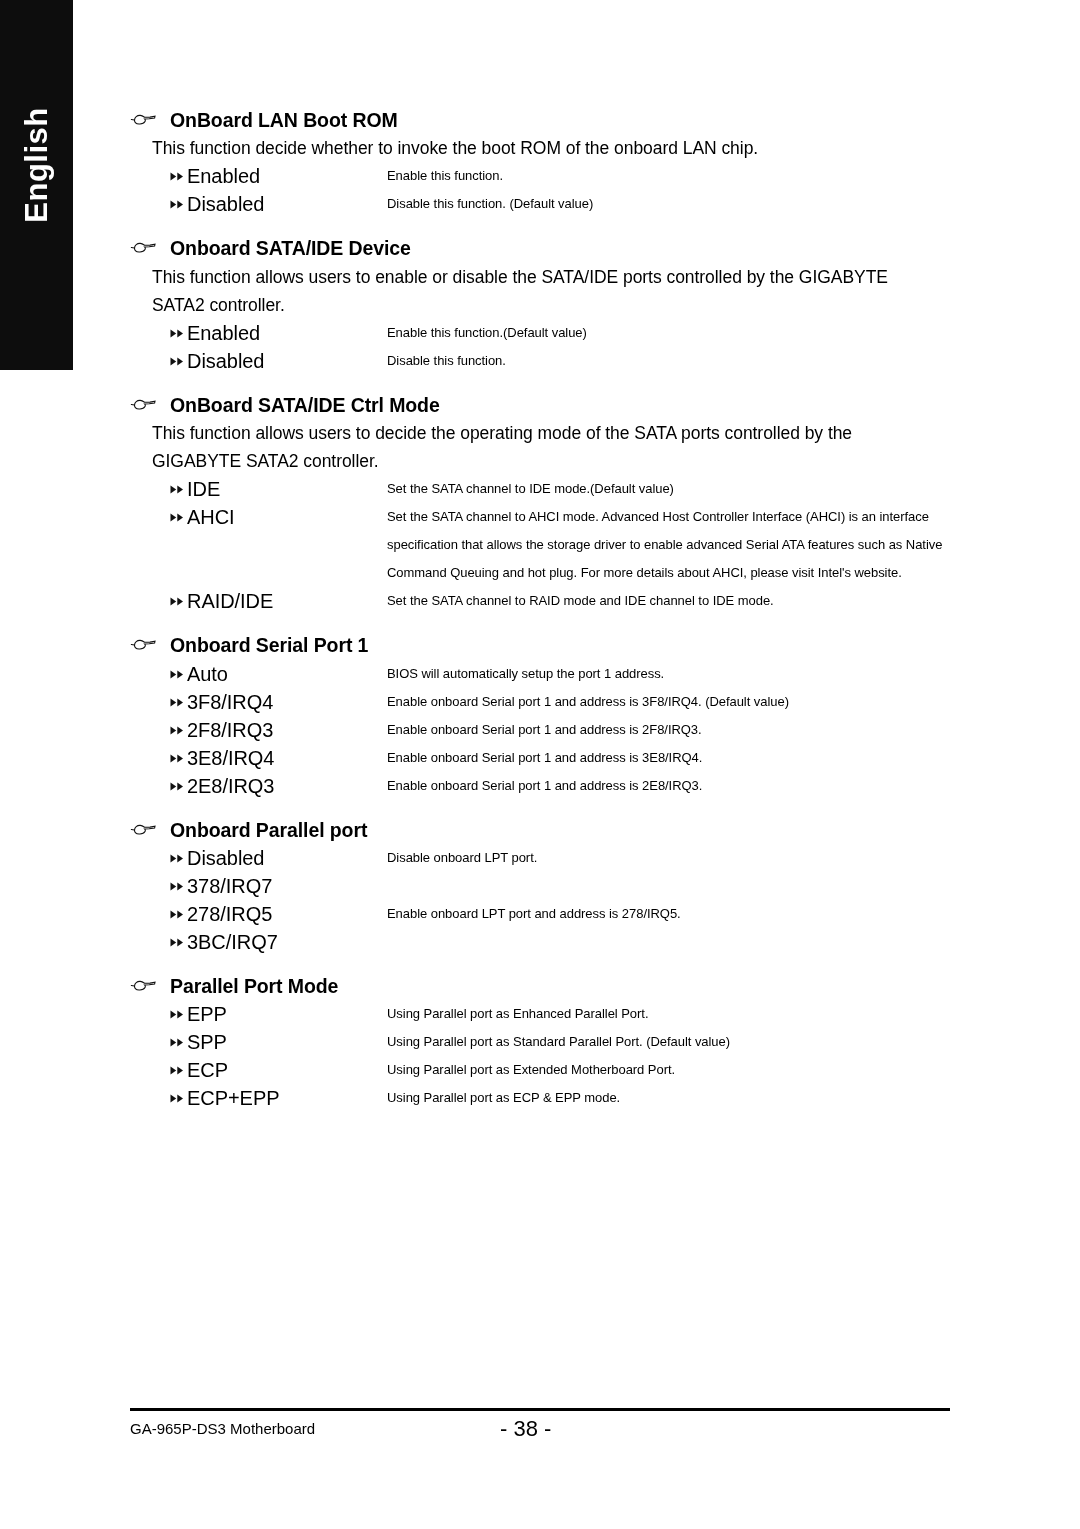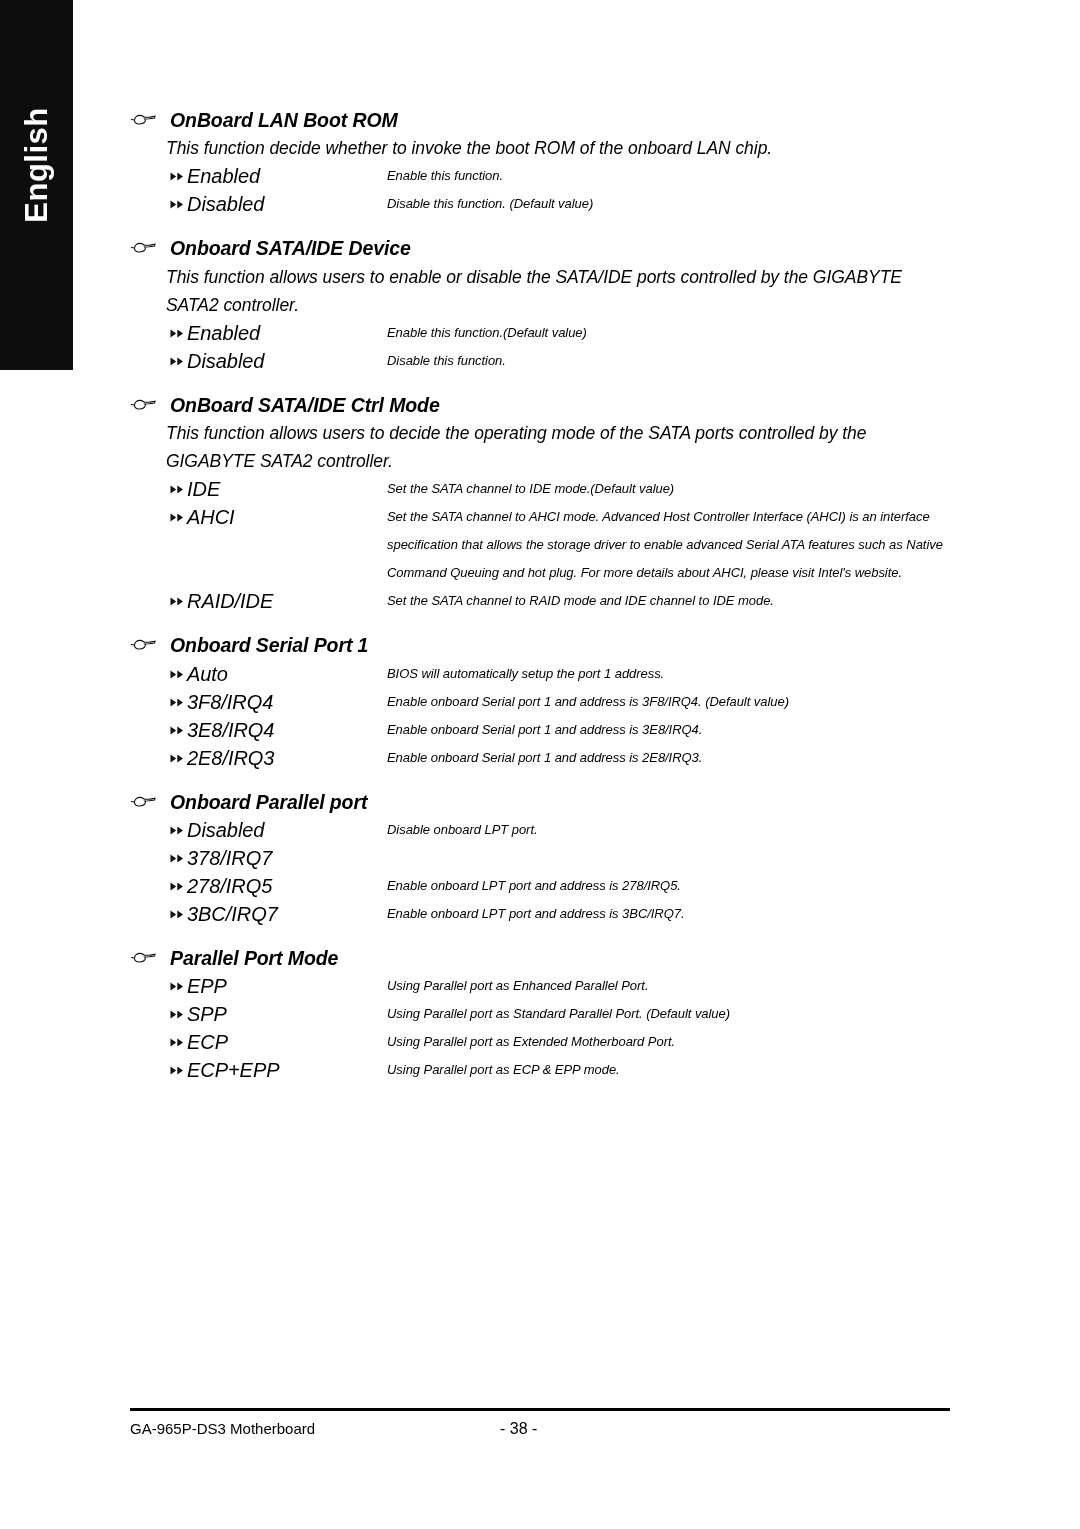--- a/index.html
+++ b/index.html
@@ -43,21 +43,20 @@
     font-weight: bold;
     letter-spacing: 0.5px;
   }
 
   
   .content {
     position: absolute;
     left: 130px;
     top: 108px;
     width: 830px;
-    font-style: italic;
   }
 
   .section {
     margin-bottom: 0;
   }
 
   
   .sec-head {
     display: flex;
     align-items: baseline;
@@ -75,21 +74,21 @@
   .hand-icon svg { display: block; margin-top: 4px; }
   .sec-title {
     font-size: 19.5px;
     font-weight: bold;
     letter-spacing: -0.1px;
     line-height: 1.25;
   }
 
   
   .sec-desc {
-    margin-left: 36px;
+    margin-left: 22px;
     font-size: 17.5px;
     line-height: 28px;
     max-width: 790px;
     letter-spacing: -0.05px;
   }
 
   
   .opt-list { margin-left: 40px; }
   .opt-row {
     display: flex;
@@ -143,21 +142,21 @@
     position: absolute;
     left: 0;
     top: 0;
     font-size: 15px;
     line-height: 26px;
   }
   .footer-page {
     position: absolute;
     left: 370px;
     top: 0;
-    font-size: 16px;
+    font-size: 22px;
     line-height: 26px;
   }
 </style>
 </head>
 <body>
 
 <div id="page">
 
   <div class="lang-tab">
     <div class="lang-tab-label">English</div>
@@ -310,20 +309,30 @@
             <span class="opt-label">3F8/IRQ4</span>
             <span class="opt-desc">Enable onboard Serial port 1 and address is 3F8/IRQ4. (Default value)</span>
           </div>
           <div class="opt-row">
             <span class="opt-bullet">
               <svg width="15" height="9" viewBox="0 0 15 9" xmlns="http://www.w3.org/2000/svg">
                 <path d="M0.5 0.5 L6.2 4.5 L0.5 8.5 Z" fill="#111"></path>
                 <path d="M7.3 0.5 L13.0 4.5 L7.3 8.5 Z" fill="#111"></path>
               </svg>
             </span>
+            <span class="opt-label">2F8/IRQ3</span>
+            <span class="opt-desc">Enable onboard Serial port 1 and address is 2F8/IRQ3.</span>
+          </div>
+          <div class="opt-row">
+            <span class="opt-bullet">
+              <svg width="15" height="9" viewBox="0 0 15 9" xmlns="http://www.w3.org/2000/svg">
+                <path d="M0.5 0.5 L6.2 4.5 L0.5 8.5 Z" fill="#111"></path>
+                <path d="M7.3 0.5 L13.0 4.5 L7.3 8.5 Z" fill="#111"></path>
+              </svg>
+            </span>
             <span class="opt-label">3E8/IRQ4</span>
             <span class="opt-desc">Enable onboard Serial port 1 and address is 3E8/IRQ4.</span>
           </div>
           <div class="opt-row">
             <span class="opt-bullet">
               <svg width="15" height="9" viewBox="0 0 15 9" xmlns="http://www.w3.org/2000/svg">
                 <path d="M0.5 0.5 L6.2 4.5 L0.5 8.5 Z" fill="#111"></path>
                 <path d="M7.3 0.5 L13.0 4.5 L7.3 8.5 Z" fill="#111"></path>
               </svg>
             </span>
@@ -374,21 +383,20 @@
             <span class="opt-desc">Enable onboard LPT port and address is 278/IRQ5.</span>
           </div>
           <div class="opt-row">
             <span class="opt-bullet">
               <svg width="15" height="9" viewBox="0 0 15 9" xmlns="http://www.w3.org/2000/svg">
                 <path d="M0.5 0.5 L6.2 4.5 L0.5 8.5 Z" fill="#111"></path>
                 <path d="M7.3 0.5 L13.0 4.5 L7.3 8.5 Z" fill="#111"></path>
               </svg>
             </span>
             <span class="opt-label">3BC/IRQ7</span>
-            <span class="opt-desc">Enable onboard LPT port and address is 3BC/IRQ7.</span>
           </div>
         </div>
         <div class="gap-after-opts"></div>
       </div>
       <div class="section">
         <div class="sec-head">
           <span class="hand-icon">
             <svg width="26" height="13" viewBox="0 0 26 13" xmlns="http://www.w3.org/2000/svg">
               <path d="M4.5 7.2 C4.5 4.2 7.2 2.2 10.2 2.4 C12.4 2.5 13.6 3.6 14.6 4.3 L20.0 4.1 L25.0 3.2 L24.6 5.0 L19.2 5.8 L14.6 5.9 C15.4 6.6 15.6 7.6 15.0 8.6 C14.0 10.4 11.6 11.2 9.0 11.0 C6.2 10.8 4.5 9.4 4.5 7.2 Z" fill="none" stroke="#111" stroke-width="1.1"></path>
               <path d="M4.5 7.0 C3.2 6.6 2.0 6.4 0.9 6.5" fill="none" stroke="#111" stroke-width="1.1"></path>

